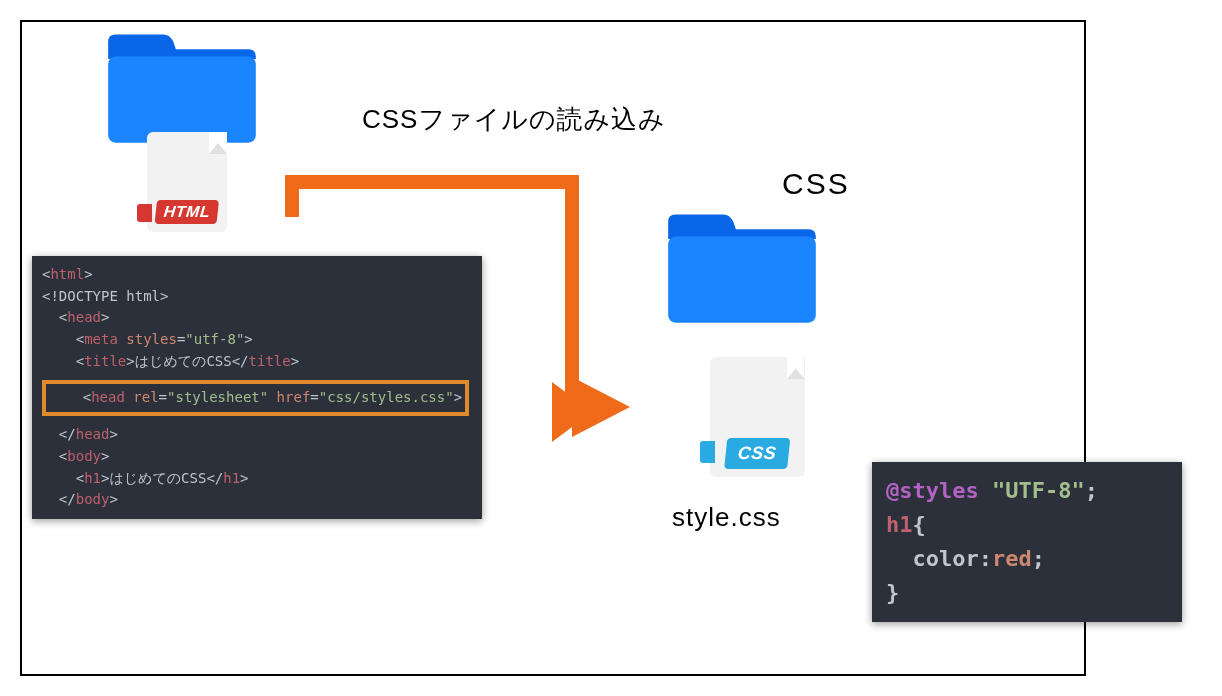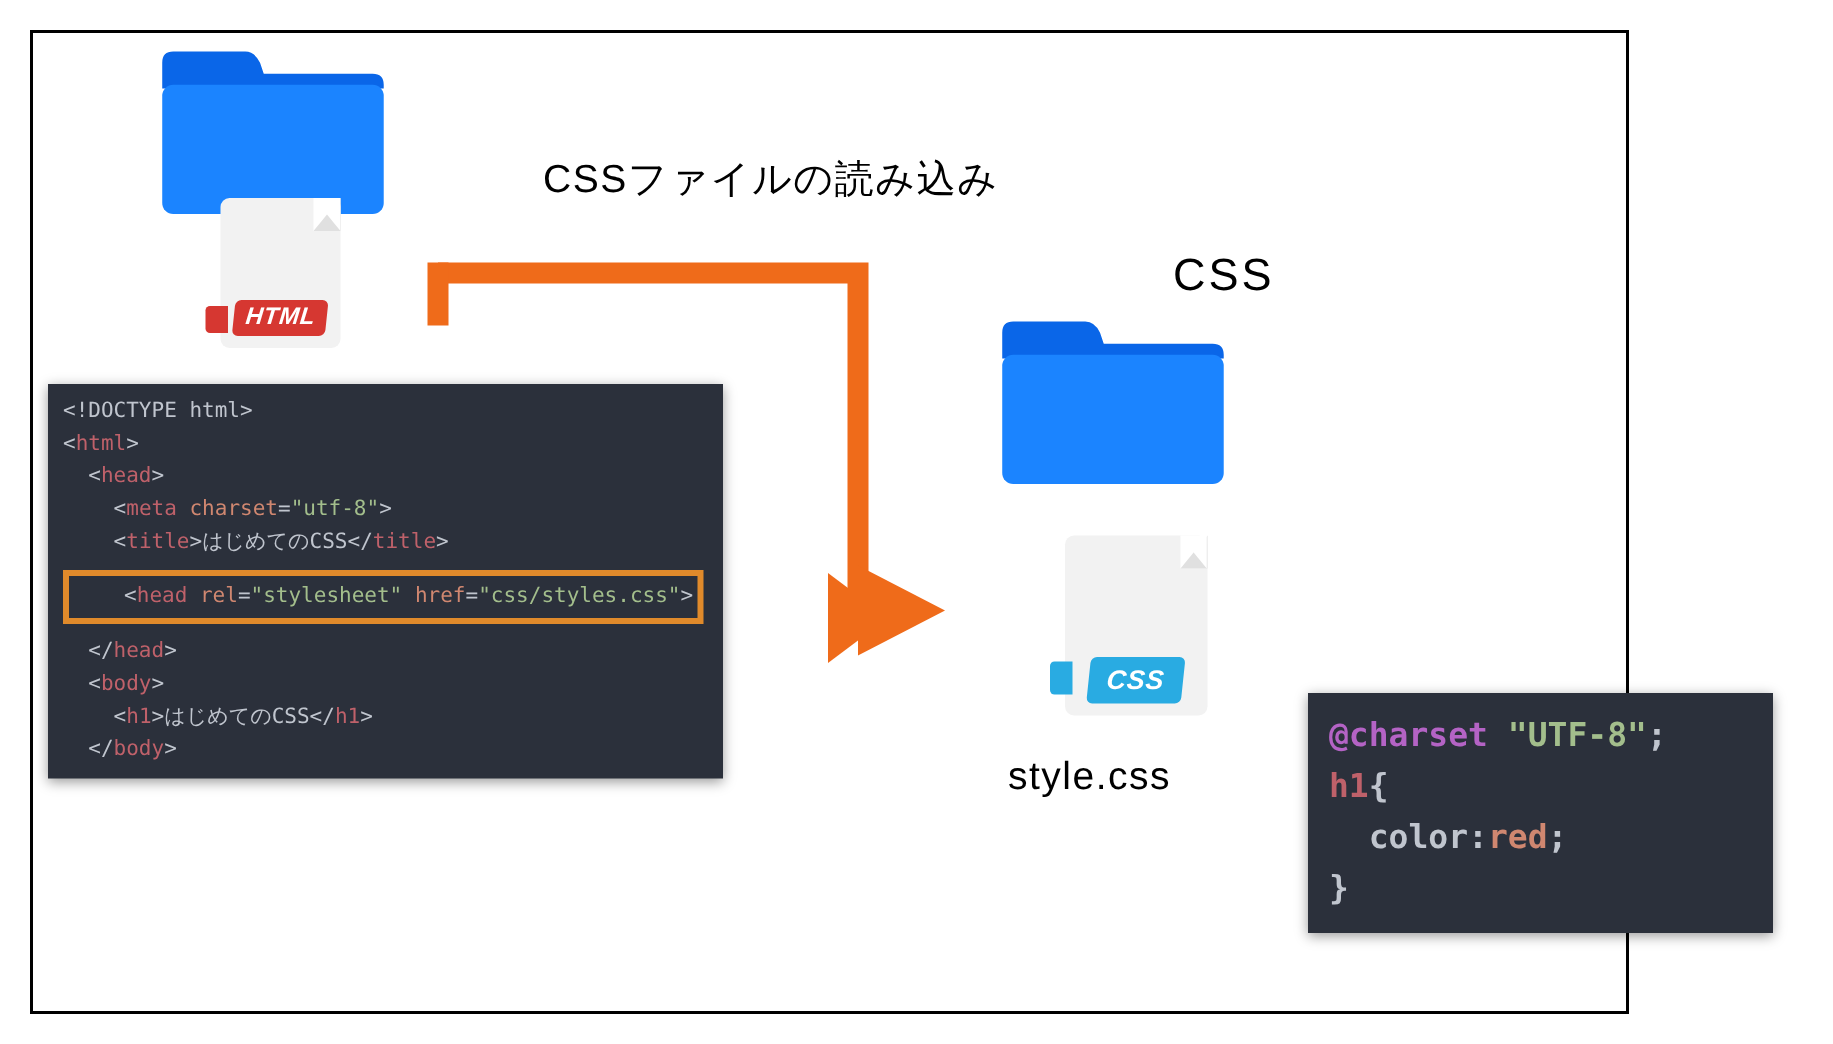--- a/index.html
+++ b/index.html
@@ -204,24 +204,24 @@
   <div class="arrow-container">
     <svg viewBox="0 0 390 280">
       <path d="M 10 5 L 290 5 L 290 225" stroke="#ef6b1a" stroke-width="14" fill="none"></path>
       <path d="M 10 -2 L 10 40" stroke="#ef6b1a" stroke-width="14" fill="none"></path>
       <polygon points="260,215 320,215 290,255" fill="#ef6b1a" transform="rotate(-90 290 235) translate(0 0)"></polygon>
       <polygon points="290,200 290,260 348,230" fill="#ef6b1a"></polygon>
     </svg>
   </div>
 
   <div class="code-block-html">
+    <span class="line"><span class="txt">&lt;</span><span class="tag">html</span><span class="txt">&gt;</span></span>
     <span class="line"><span class="doctype">&lt;!DOCTYPE html&gt;</span></span>
-    <span class="line"><span class="txt">&lt;</span><span class="tag">html</span><span class="txt">&gt;</span></span>
     <span class="line"><span class="txt">  &lt;</span><span class="tag">head</span><span class="txt">&gt;</span></span>
-    <span class="line"><span class="txt">    &lt;</span><span class="tag">meta</span><span class="attr"> charset</span><span class="txt">=</span><span class="str">"utf-8"</span><span class="txt">&gt;</span></span>
+    <span class="line"><span class="txt">    &lt;</span><span class="tag">meta</span><span class="attr"> styles</span><span class="txt">=</span><span class="str">"utf-8"</span><span class="txt">&gt;</span></span>
     <span class="line"><span class="txt">    &lt;</span><span class="tag">title</span><span class="txt">&gt;</span><span class="txt">はじめてのCSS</span><span class="txt">&lt;/</span><span class="tag">title</span><span class="txt">&gt;</span></span>
     <div class="hl-box"><span class="line"><span class="txt">    &lt;</span><span class="tag">head</span><span class="attr"> rel</span><span class="txt">=</span><span class="str">"stylesheet"</span><span class="attr"> href</span><span class="txt">=</span><span class="str">"css/styles.css"</span><span class="txt">&gt;</span></span></div>
     <span class="line"><span class="txt">  &lt;/</span><span class="tag">head</span><span class="txt">&gt;</span></span>
     <span class="line"><span class="txt">  &lt;</span><span class="tag">body</span><span class="txt">&gt;</span></span>
     <span class="line"><span class="txt">    &lt;</span><span class="tag">h1</span><span class="txt">&gt;</span><span class="txt">はじめてのCSS</span><span class="txt">&lt;/</span><span class="tag">h1</span><span class="txt">&gt;</span></span>
     <span class="line"><span class="txt">  &lt;/</span><span class="tag">body</span><span class="txt">&gt;</span></span>
   </div>
 
   <div class="css-label">CSS</div>
   <div class="css-folder-group">
@@ -233,19 +233,19 @@
 
   <div class="css-file-group">
     <div class="file-page" style="width:95px;height:120px;">
       <div class="badge-strap strap-css"></div>
       <span class="badge badge-css badge-on-file">CSS</span>
     </div>
   </div>
   <div class="stylecss-label">style.css</div>
 
   <div class="code-block-css">
-    <span class="line"><span class="atrule">@charset</span><span> </span><span class="str">"UTF-8"</span><span class="punc">;</span></span>
+    <span class="line"><span class="atrule">@styles</span><span> </span><span class="str">"UTF-8"</span><span class="punc">;</span></span>
     <span class="line"><span class="sel">h1</span><span class="punc">{</span></span>
     <span class="line"><span>  </span><span class="prop">color</span><span class="punc">:</span><span class="val">red</span><span class="punc">;</span></span>
     <span class="line"><span class="punc">}</span></span>
   </div>
 
 </div>
 
 </body></html>

